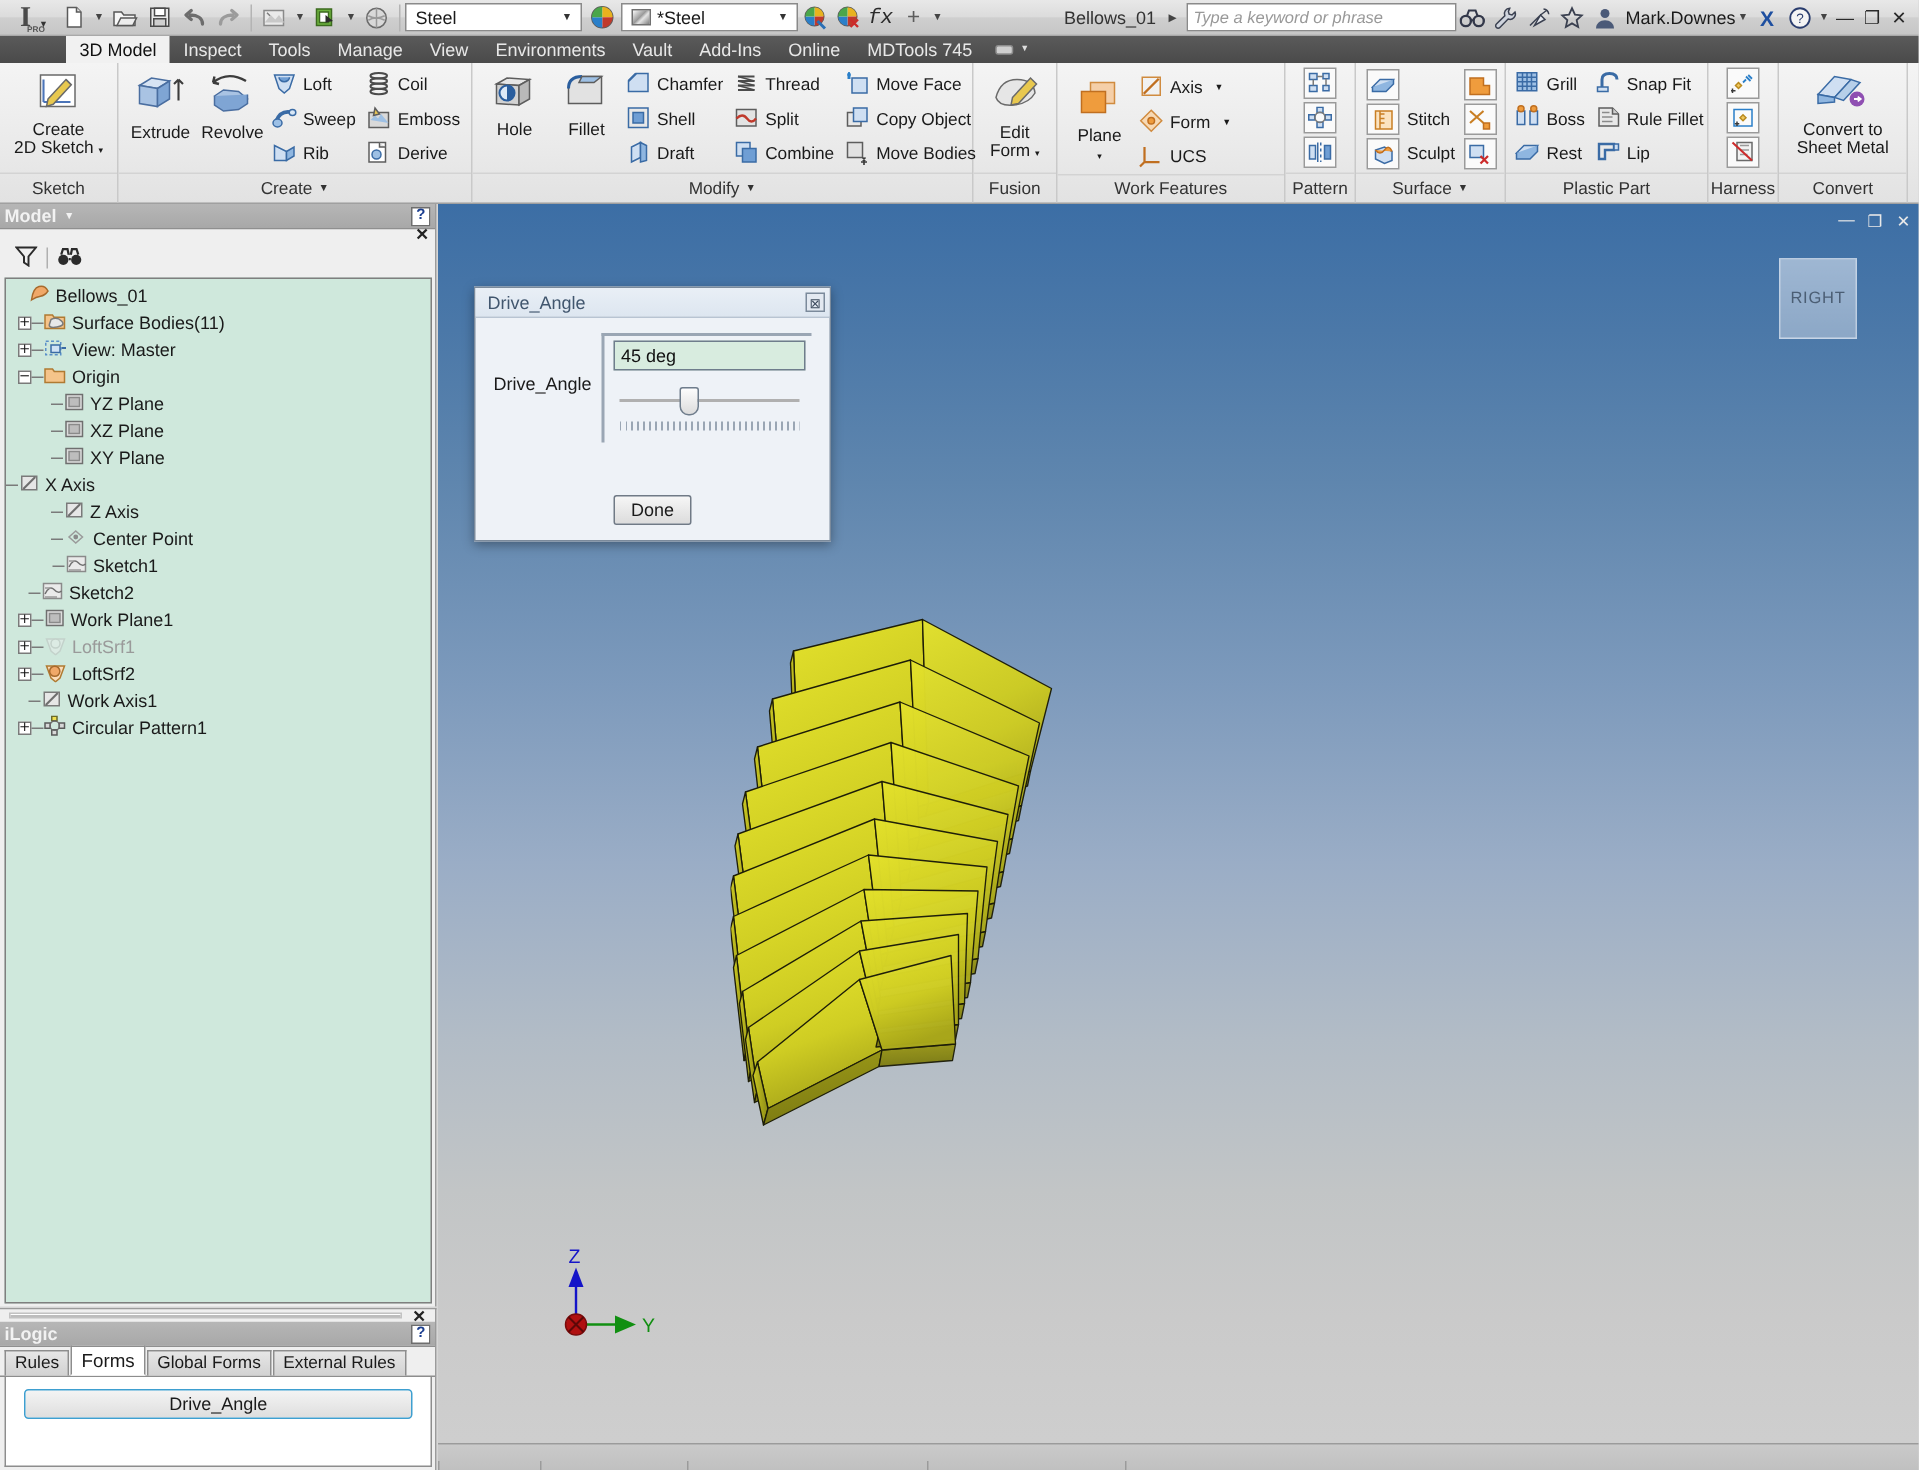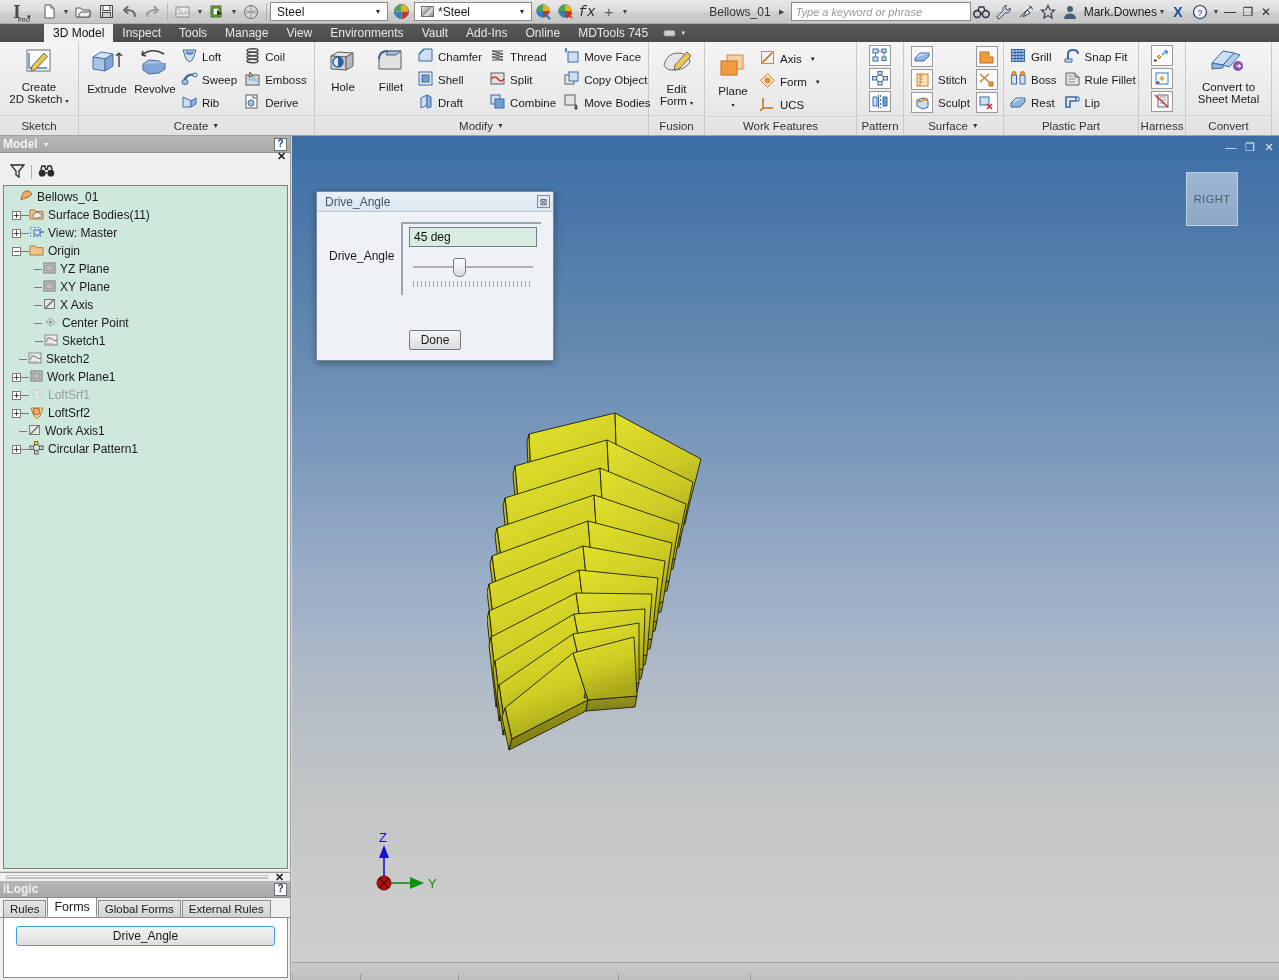--- a/index.html
+++ b/index.html
@@ -912,32 +912,52 @@
       <span class="tlabel">YZ Plane</span>
     </div>
     <div class="tnode" style="padding-left:30px;">
       <span class="dash"></span>
       <span>
         <svg width="15" height="14" viewBox="0 0 15 14">
             <rect x="2" y="2" width="11" height="10" fill="#dedede" stroke="#6f6f6f"></rect>
             <rect x="4" y="4" width="7" height="6" fill="#bdbdbd" stroke="#8a8a8a"></rect>
           </svg>
       </span>
+      <span class="tlabel">XZ Plane</span>
+    </div>
+    <div class="tnode" style="padding-left:30px;">
+      <span class="dash"></span>
+      <span>
+        <svg width="15" height="14" viewBox="0 0 15 14">
+            <rect x="2" y="2" width="11" height="10" fill="#dedede" stroke="#6f6f6f"></rect>
+            <rect x="4" y="4" width="7" height="6" fill="#bdbdbd" stroke="#8a8a8a"></rect>
+          </svg>
+      </span>
       <span class="tlabel">XY Plane</span>
     </div>
 
-    <div class="tnode" style="padding-left:30px;">
+    <div class="tnode" style="">
       <span class="dash"></span>
       <span>
         <svg width="15" height="14" viewBox="0 0 15 14">
             <rect x="2.5" y="2.5" width="10" height="9" fill="#e6e6e6" stroke="#7a7a7a"></rect>
             <path d="M3.5 11 11.5 3" stroke="#6f6f6f" stroke-width="1.4"></path>
           </svg>
       </span>
       <span class="tlabel">X Axis</span>
+    </div>
+    <div class="tnode" style="padding-left:30px;">
+      <span class="dash"></span>
+      <span>
+        <svg width="15" height="14" viewBox="0 0 15 14">
+            <rect x="2.5" y="2.5" width="10" height="9" fill="#e6e6e6" stroke="#7a7a7a"></rect>
+            <path d="M3.5 11 11.5 3" stroke="#6f6f6f" stroke-width="1.4"></path>
+          </svg>
+      </span>
+      <span class="tlabel">Z Axis</span>
     </div>
     <div class="tnode" style="padding-left:30px;">
       <span class="dash"></span>
       <span>
         <svg width="17" height="14" viewBox="0 0 17 14">
             <path d="M8.5 3 13 7l-4.5 4L4 7z" fill="none" stroke="#9a9a9a"></path>
             <circle cx="8.5" cy="7" r="1.6" fill="#8a8a8a"></circle>
           </svg>
       </span>
       <span class="tlabel">Center Point</span>

